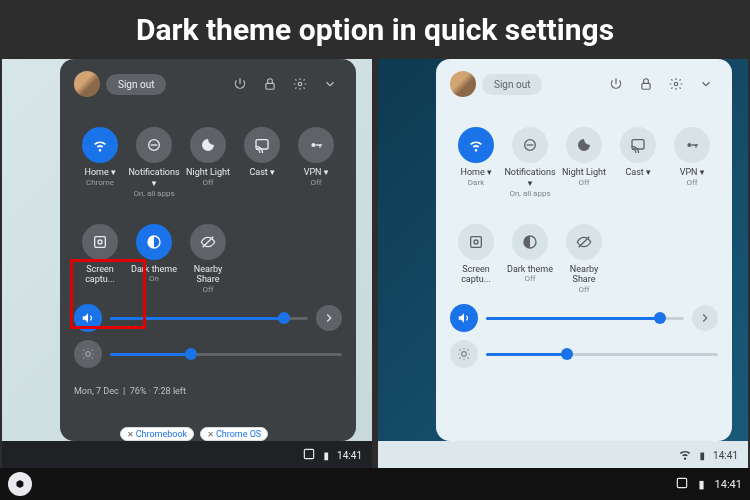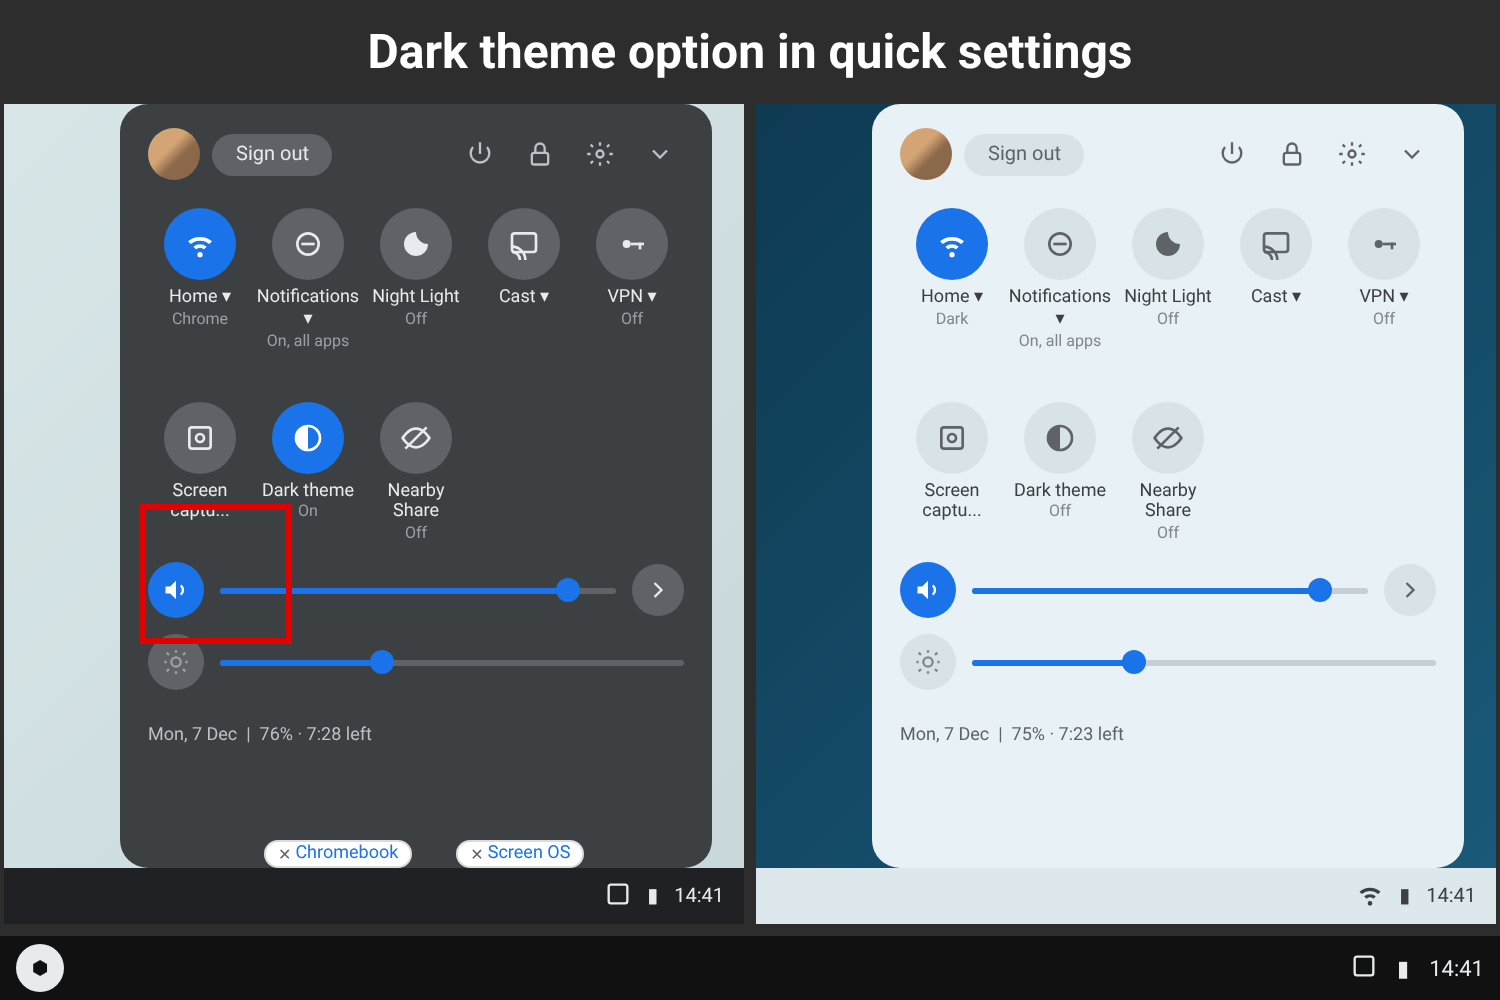--- a/index.html
+++ b/index.html
@@ -1,25 +1,25 @@
 <!DOCTYPE html>
 <html><head>
 <meta charset="utf-8">
 <style>
 *{box-sizing:border-box;margin:0;padding:0;font-family:Roboto,Arial,sans-serif}
 body{background:#2d2d2d;width:750px;height:500px;overflow:hidden}
-.title{color:#fff;font-size:24px;font-weight:700;text-align:center;padding:12px 0}
+.title{color:#fff;font-size:30px;font-weight:700;text-align:center;padding:12px 0}
 .row{display:flex;gap:6px;padding:0 2px}
 .half{width:370px;height:410px;position:relative;overflow:hidden}
 .half.dk{background:linear-gradient(135deg,#d8e6e8 0%,#c8d8da 100%)}
 .half.lt{background:linear-gradient(135deg,#0e3a52 0%,#1a5a7a 100%)}
 .panel{position:absolute;left:58px;right:16px;top:0;bottom:28px;border-radius:14px;padding:12px 14px 8px}
 .dk .panel{background:#3c4043}
 .lt .panel{background:#e8f1f5}
-.top{display:flex;align-items:center;gap:6px;margin-bottom:12px}
+.top{display:flex;align-items:center;gap:6px;margin-bottom:28px}
 .avatar{width:26px;height:26px;border-radius:50%;background:linear-gradient(135deg,#d4a574 40%,#8b6849 60%);flex-shrink:0}
 .signout{border:none;border-radius:14px;padding:5px 12px;font-size:10px;cursor:pointer}
 .dk .signout{background:#5f6368;color:#e8eaed}
 .lt .signout{background:#d8e3e8;color:#5f6368}
 .iconbtn{width:24px;height:24px;border-radius:50%;display:flex;align-items:center;justify-content:center;cursor:pointer;flex-shrink:0}
 .dk .iconbtn{color:#bdc1c6}
 .lt .iconbtn{color:#5f6368}
 .grid{display:grid;grid-template-columns:repeat(5,1fr);gap:22px 2px;margin-bottom:8px}
 .tile{display:flex;flex-direction:column;align-items:center;padding:2px 0}
 .tic{width:36px;height:36px;border-radius:50%;display:flex;align-items:center;justify-content:center;margin-bottom:4px}
@@ -45,21 +45,21 @@
 .thumb{position:absolute;width:12px;height:12px;background:#1a73e8;border-radius:50%;top:-4.5px;margin-left:-6px}
 .nxt{width:26px;height:26px;border-radius:50%;display:flex;align-items:center;justify-content:center;cursor:pointer;flex-shrink:0}
 .dk .nxt{background:#5f6368;color:#e8eaed}
 .lt .nxt{background:#d8e3e8;color:#5f6368}
 .foot{font-size:9px;margin-top:18px}
 .dk .foot{color:#bdc1c6}
 .lt .foot{color:#5f6368}
 .shelf{position:absolute;bottom:0;left:0;right:0;height:28px;display:flex;align-items:center;justify-content:flex-end;gap:8px;padding:0 10px;font-size:10px}
 .dk .shelf{background:#202124;color:#e8eaed}
 .lt .shelf{background:#dde8ed;color:#3c4043}
-.tags{position:absolute;bottom:28px;left:130px;display:flex;gap:22px;font-size:9px;color:#1a73e8}
+.tags{position:absolute;bottom:28px;left:118px;display:flex;gap:6px;font-size:9px;color:#1a73e8}
 .tag{background:#fff;border:1px solid #dadce0;border-radius:10px;padding:1px 6px;display:flex;align-items:center;gap:2px}
 .tag::before{content:"✕";font-size:8px;color:#5f6368}
 .bottom{position:absolute;bottom:0;left:0;right:0;height:32px;background:#111;display:flex;align-items:center;justify-content:space-between;padding:0 8px}
 .logo{width:24px;height:24px;border-radius:50%;background:#e8eaed;color:#111;font-size:9px;font-weight:700;display:flex;align-items:center;justify-content:center}
 .sys{display:flex;align-items:center;gap:10px;color:#e8eaed;font-size:11px}
 svg{width:14px;height:14px}
 .tic svg{width:16px;height:16px}
 </style>
 </head>
 <body>
@@ -203,21 +203,21 @@
     <div class="track">
             <div class="fill" style="width:35%"></div>
             <div class="thumb" style="left:35%"></div>
           </div>
   </div>
   <div class="foot">Mon, 7 Dec&nbsp;&nbsp;|&nbsp;&nbsp;76% · 7:28 left</div>
       </div>
     <div class="hl"></div>
     <div class="tags">
       <span class="tag">Chromebook</span>
-      <span class="tag">Screen OS</span>
+      <span class="tag">Chrome OS</span>
     </div>
     <div class="shelf">
       <span><svg viewBox="0 0 24 24" fill="none" stroke="currentColor" stroke-width="2">
             <rect x="4" y="4" width="16" height="16" rx="2"></rect>
           </svg></span>
       <span>▮</span>
       <span>14:41</span>
     </div>
   </div>
   <div class="half lt">
@@ -352,21 +352,20 @@
             <svg viewBox="0 0 24 24" fill="none" stroke="currentColor" stroke-width="2">
               <circle cx="12" cy="12" r="4"></circle>
               <path d="M12 2v2m0 16v2M4 12H2m20 0h-2M6 6L4 4m16 16l-2-2M6 18l-2 2M20 4l-2 2"></path>
             </svg>
           </div>
     <div class="track">
             <div class="fill" style="width:35%"></div>
             <div class="thumb" style="left:35%"></div>
           </div>
   </div>
-  <div class="foot">Mon, 7 Dec&nbsp;&nbsp;|&nbsp;&nbsp;75% · 7:23 left</div>
       </div>
     <div class="shelf">
       <span><svg viewBox="0 0 24 24" fill="currentColor">
             <path d="M12 18a2 2 0 100 4 2 2 0 000-4zm-5-4a8 8 0 0110 0l-2 2a5 5 0 00-6 0zm-4-4a14 14 0 0118 0l-2 2a11 11 0 00-14 0z"></path>
           </svg></span>
       <span>▮</span>
       <span>14:41</span>
     </div>
   </div>
 </div>

